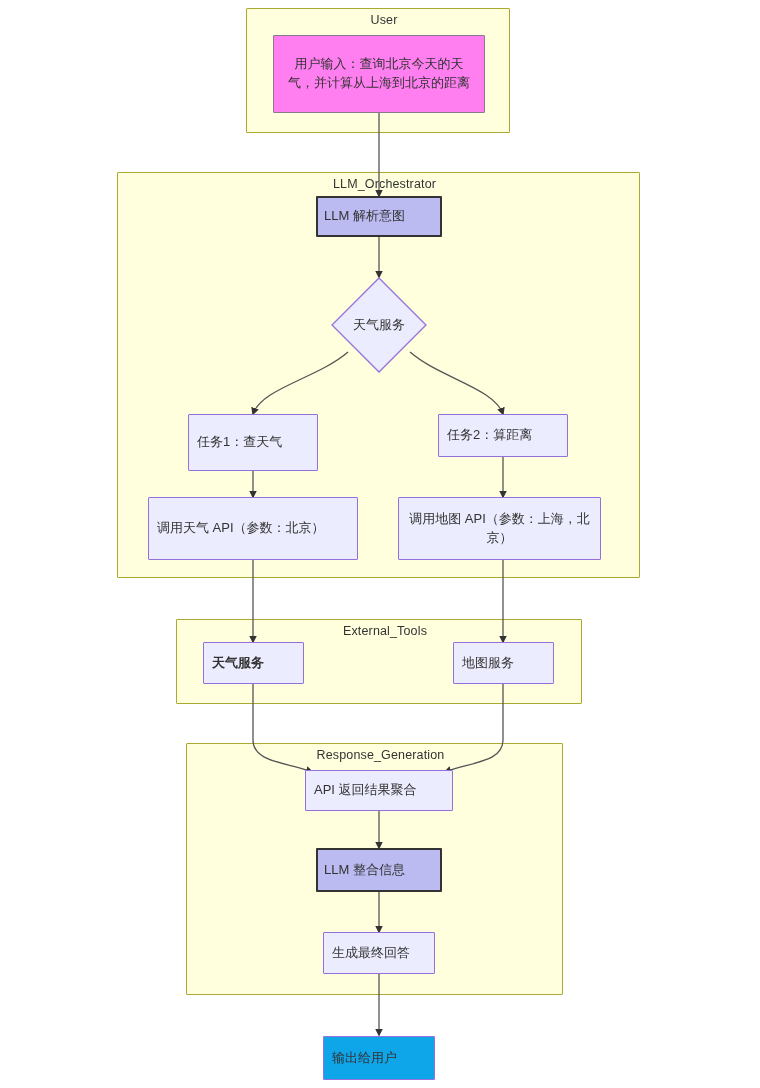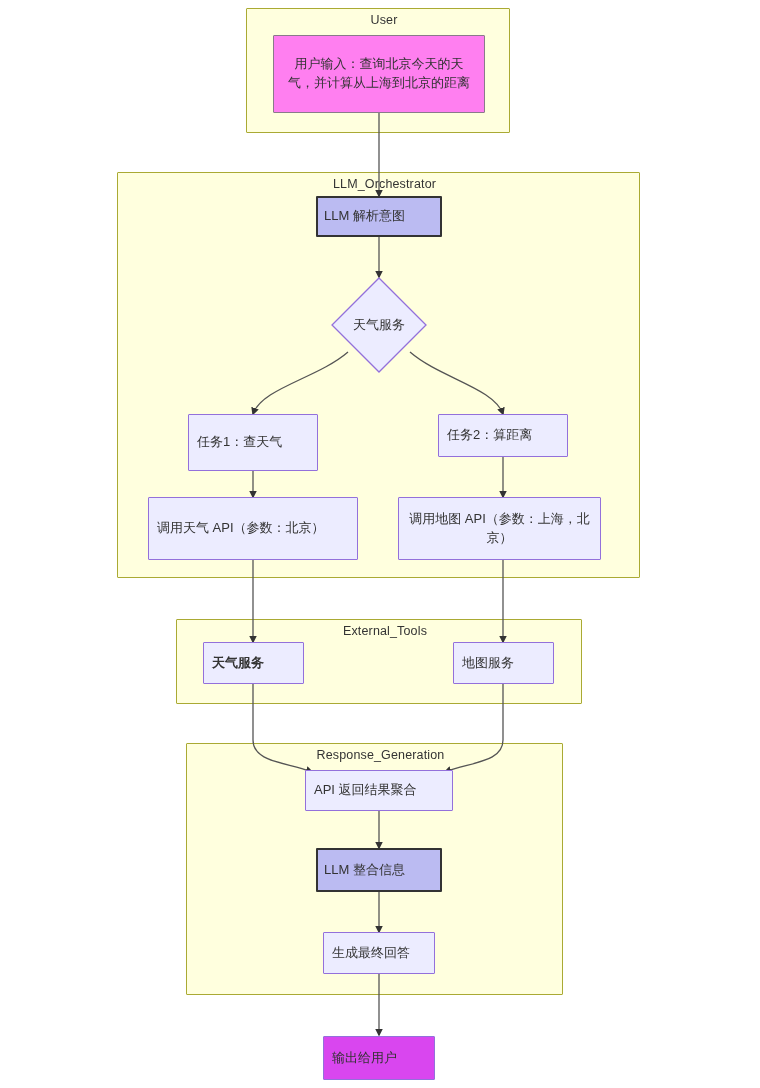--- a/index.html
+++ b/index.html
@@ -71,21 +71,21 @@
     border: 2px solid #333333;
     border-radius: 1px;
     padding-left: 6px;
   }
   .node.user-input {
     background: #ff7ff0;
     border: 1px solid #8a7a8a;
     border-radius: 1px;
   }
   .node.output {
-    background: #d946ef;
+    background: #0ea5e9;
     border: 1px solid #9370db;
     border-radius: 1px;
   }
   .diamond-wrap {
     position: absolute;
     z-index: 2;
   }
   .diamond-shape {
     position: absolute;
     inset: 0;

